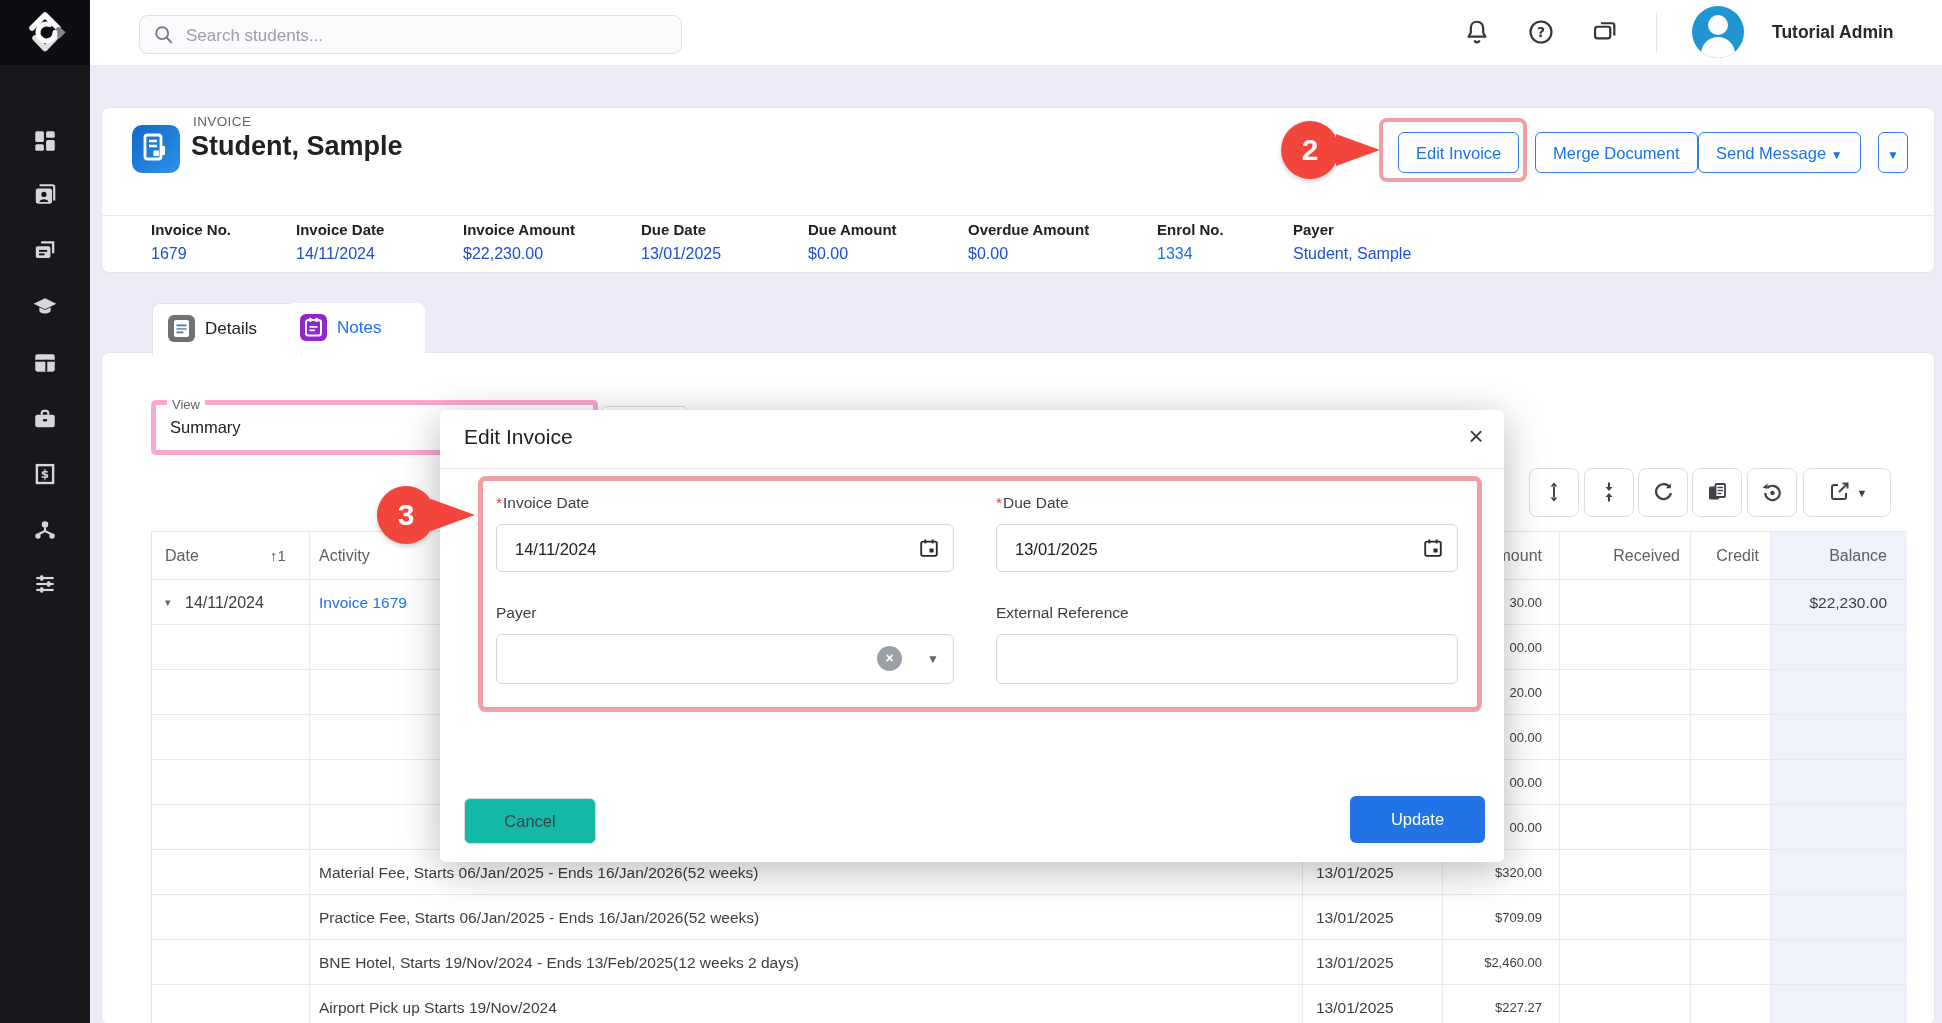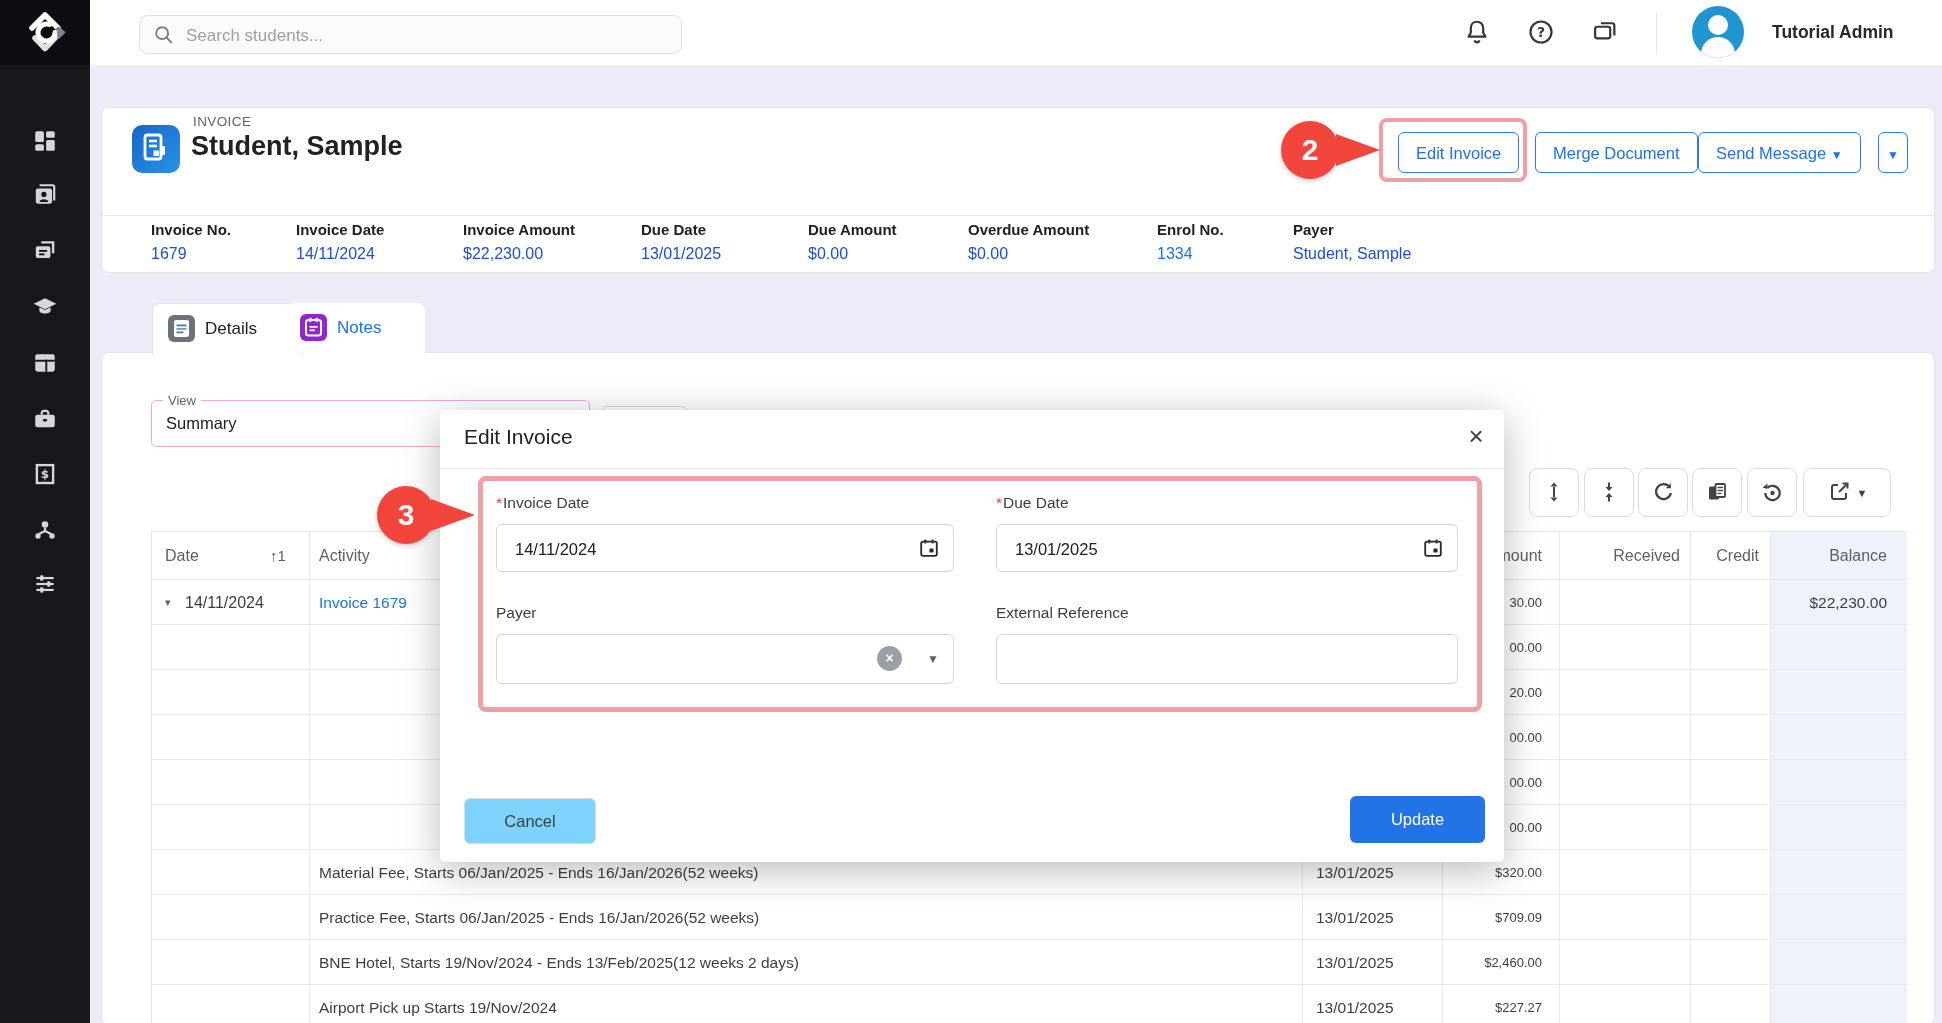--- a/index.html
+++ b/index.html
@@ -46,21 +46,21 @@
   #tab-notes{left:285px;width:140px;}
   .tab-ic{position:absolute;left:15px;top:11px;width:27px;height:27px;border-radius:6px;}
   .tab-label{position:absolute;left:52px;top:0;height:50px;line-height:50px;font-size:17px;}
   #tab-details .tab-ic{background:#6e7277;}
   #tab-notes .tab-ic{background:#9127c9;}
   #tab-details .tab-label{color:#202124;}
   #tab-notes .tab-label{color:#1a73e8;}
 
   
   #panel{left:101px;top:352px;width:1832px;height:671px;background:#fff;border:1px solid #e4e5e9;border-radius:8px;z-index:1;}
-  #view-select{position:absolute;left:49px;top:47px;width:437px;height:45px;border:1px solid #f9a8d4;border-radius:5px;cursor:pointer;}
+  #view-select{position:absolute;left:49px;top:47px;width:437px;height:45px;border:5px solid #f9a8d4;border-radius:5px;cursor:pointer;}
   #view-legend{position:absolute;left:11px;top:-8px;padding:0 5px;background:#fff;font-size:13px;color:#5f6368;}
   #view-value{position:absolute;left:14px;top:0;height:45px;line-height:45px;font-size:16.5px;color:#202124;}
   #partial-btn{position:absolute;left:499px;top:53px;width:85px;height:40px;border:1px solid #d9dbdf;border-radius:6px;background:#fff;}
   .tool-btn{position:absolute;top:115px;height:47px;border:1px solid #dadce0;border-radius:8px;background:#fff;cursor:pointer;text-align:center;}
   .tool-btn svg{margin-top:11px;}
   .tool-caret{font-size:11px;color:#3f4349;position:relative;top:-7px;margin-left:6px;}
 
   
   #table{position:absolute;left:49px;top:178px;width:1755px;height:493px;border:1px solid #e4e6ea;box-sizing:border-box;}
   #balance-bg{position:absolute;left:1618px;top:0;width:137px;height:493px;background:#edf2fb;}
@@ -86,21 +86,21 @@
   #modal-hdr-line{position:absolute;left:0;top:58px;width:1064px;height:1px;background:#e7e7e7;}
   .fld-label{position:absolute;font-size:15.5px;color:#3a3e44;}
   .req{color:#e5393f;margin-right:1px;}
   .fld-input{position:absolute;height:48px;border:1px solid #d5d7db;border-radius:6px;box-sizing:border-box;background:#fff;}
   .fld-input input{position:absolute;left:16px;top:0;width:85%;height:46px;border:none;outline:none;background:transparent;font:16.5px "Liberation Sans",sans-serif;color:#202124;}
   .cal-ic{position:absolute;right:13px;top:12px;}
   #payer-select{cursor:pointer;}
   #payer-value{position:absolute;left:16px;top:0;height:48px;line-height:48px;font-size:16.5px;color:#202124;}
   #payer-clear{position:absolute;left:380px;top:11px;width:25px;height:25px;border-radius:50%;background:#9aa0a6;color:#fff;text-align:center;line-height:25px;font-size:14px;font-weight:700;cursor:pointer;}
   #payer-caret{position:absolute;left:430px;top:0;height:48px;line-height:48px;font-size:12px;color:#5f6368;cursor:pointer;}
-  #btn-cancel{position:absolute;left:24px;top:388px;width:132px;height:46px;line-height:44px;text-align:center;border:1px solid #d9dbdf;border-radius:6px;background:#7dd3fc;font-size:16.5px;color:#3c4043;cursor:pointer;box-sizing:border-box;}
+  #btn-cancel{position:absolute;left:24px;top:388px;width:132px;height:46px;line-height:44px;text-align:center;border:1px solid #d9dbdf;border-radius:6px;background:#14b8a6;font-size:16.5px;color:#3c4043;cursor:pointer;box-sizing:border-box;}
   #btn-update{position:absolute;left:910px;top:386px;width:135px;height:47px;line-height:47px;text-align:center;border-radius:6px;background:#2173e6;font-size:16.5px;color:#fff;cursor:pointer;}
 
   
   #hl-edit{left:1379px;top:118px;width:148px;height:64px;border:4px solid #efa0a4;border-radius:8px;z-index:30;pointer-events:none;box-sizing:border-box;}
   #hl-fields{left:478px;top:476px;width:1004px;height:236px;border:5px solid #efa0a4;border-radius:8px;z-index:30;pointer-events:none;box-sizing:border-box;}
   .badge-circle{position:absolute;width:58px;height:58px;border-radius:50%;background:#f2453c;color:#fff;text-align:center;line-height:58px;font-size:30px;font-weight:700;z-index:31;box-shadow:0 2px 5px rgba(0,0,0,.2);}
   .badge-tri{position:absolute;width:0;height:0;border-top:16px solid transparent;border-bottom:16px solid transparent;border-left:44px solid #f2453c;z-index:31;}
 </style>
 </head>
 <body>

